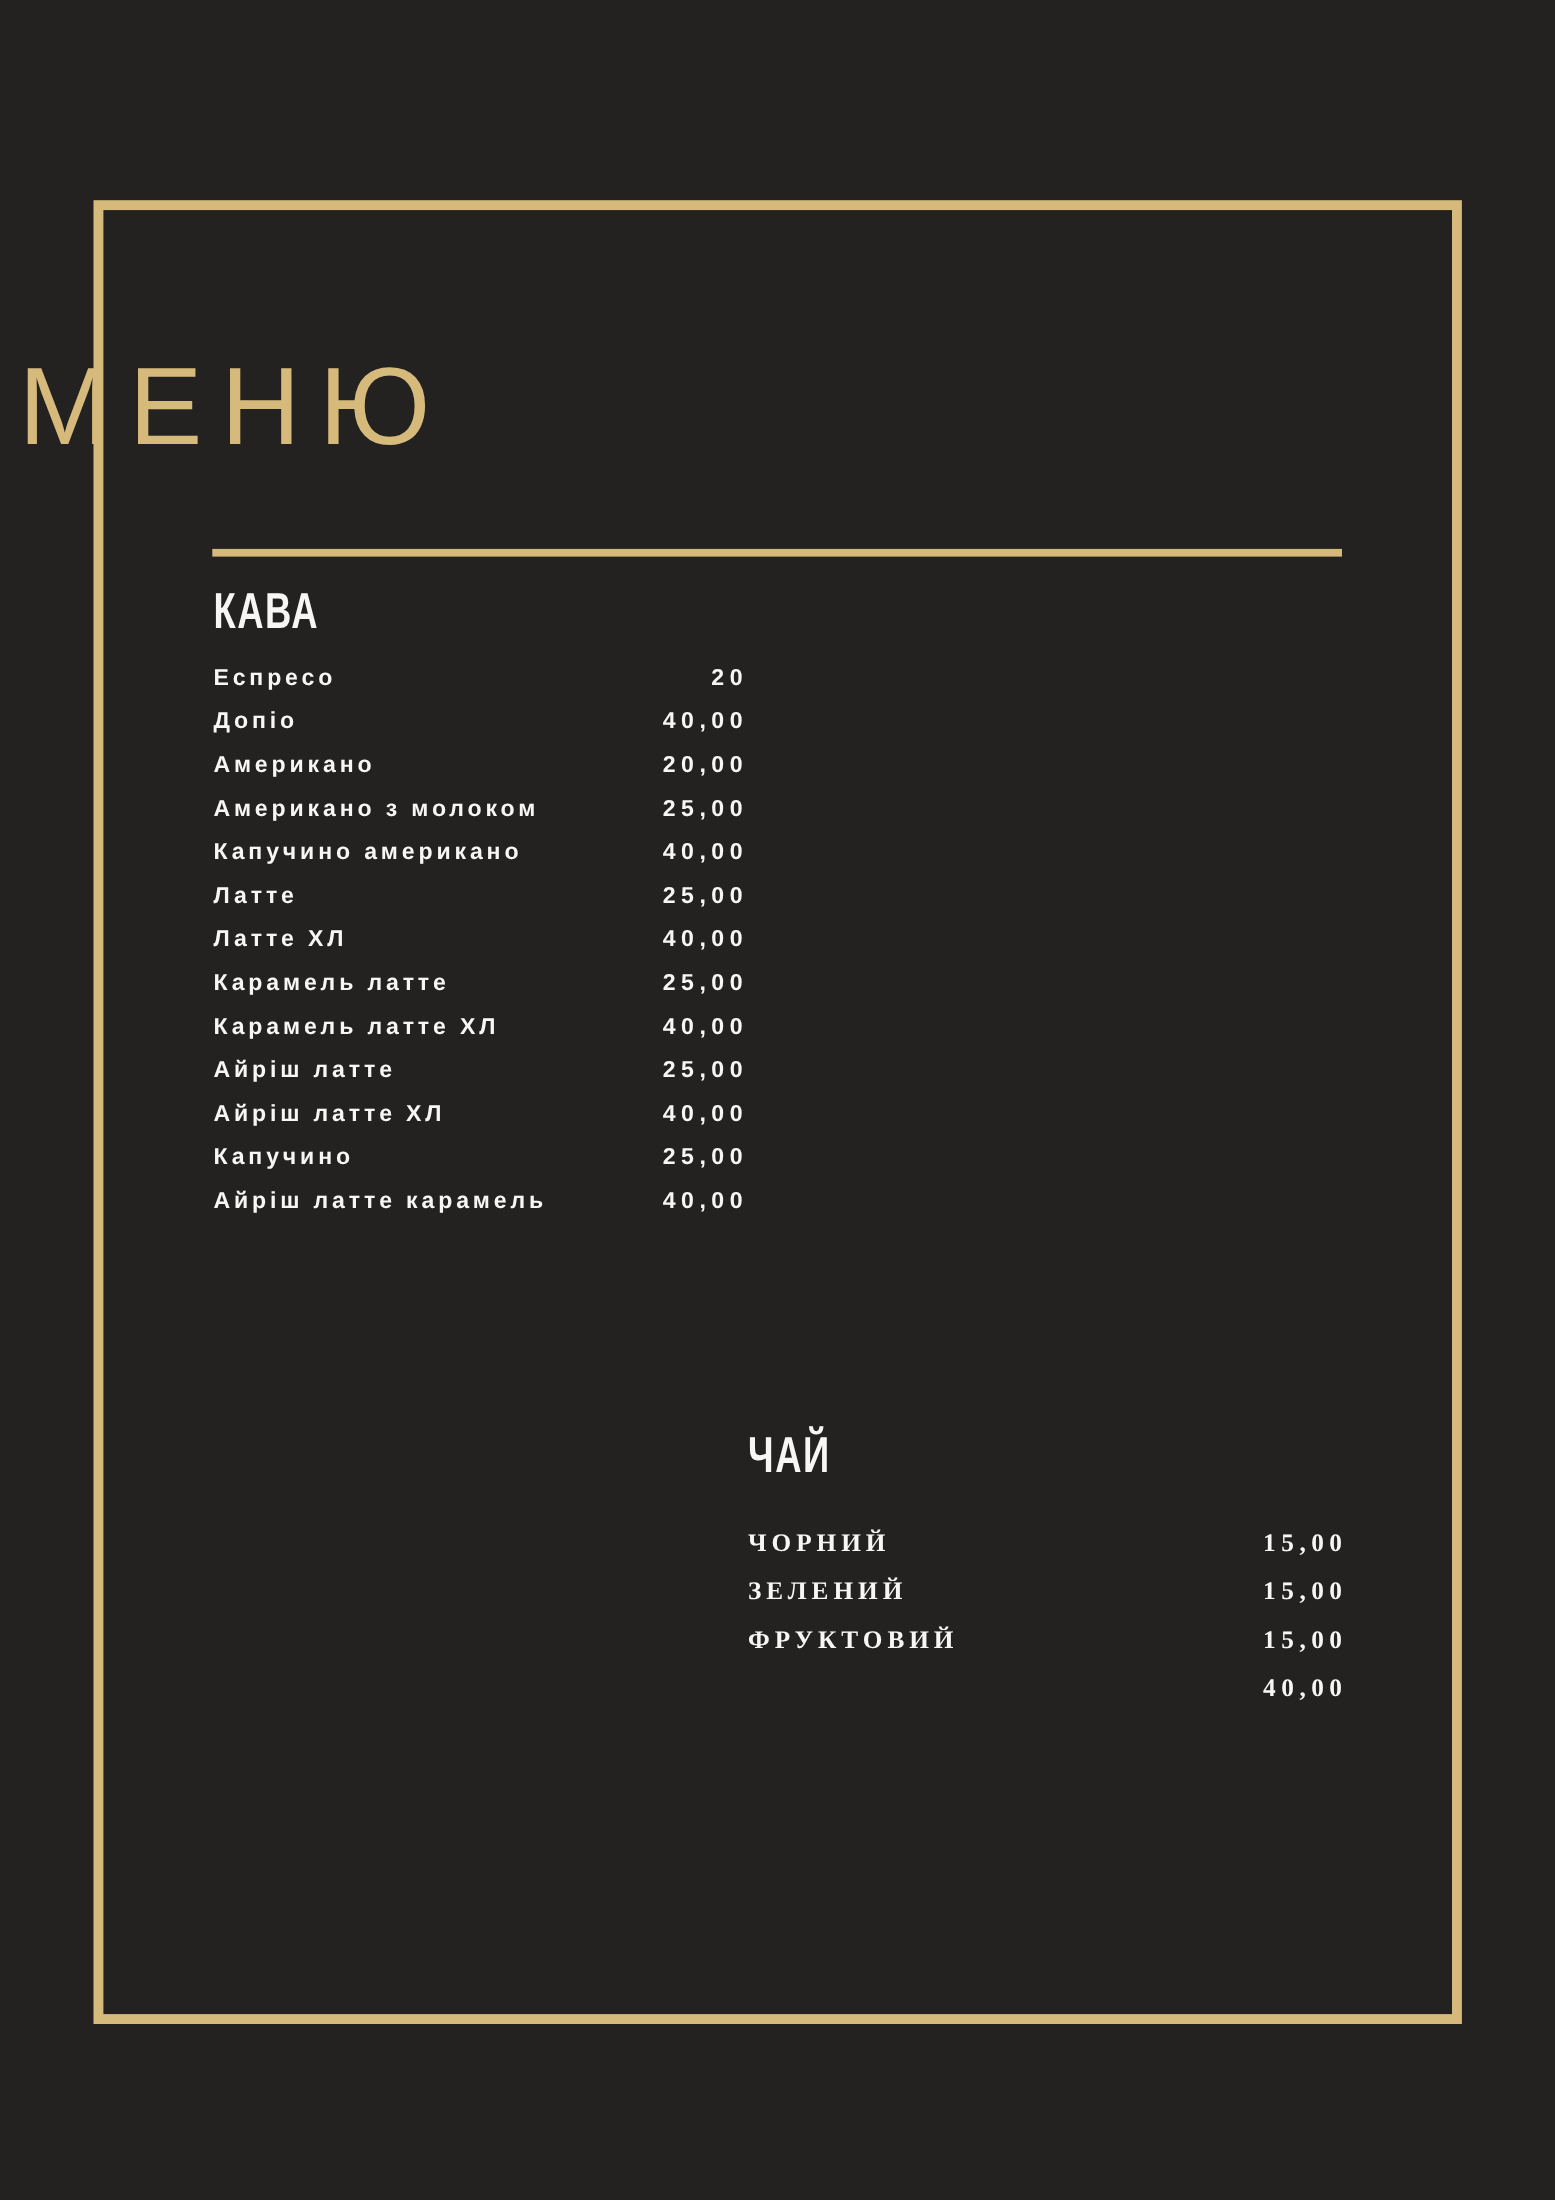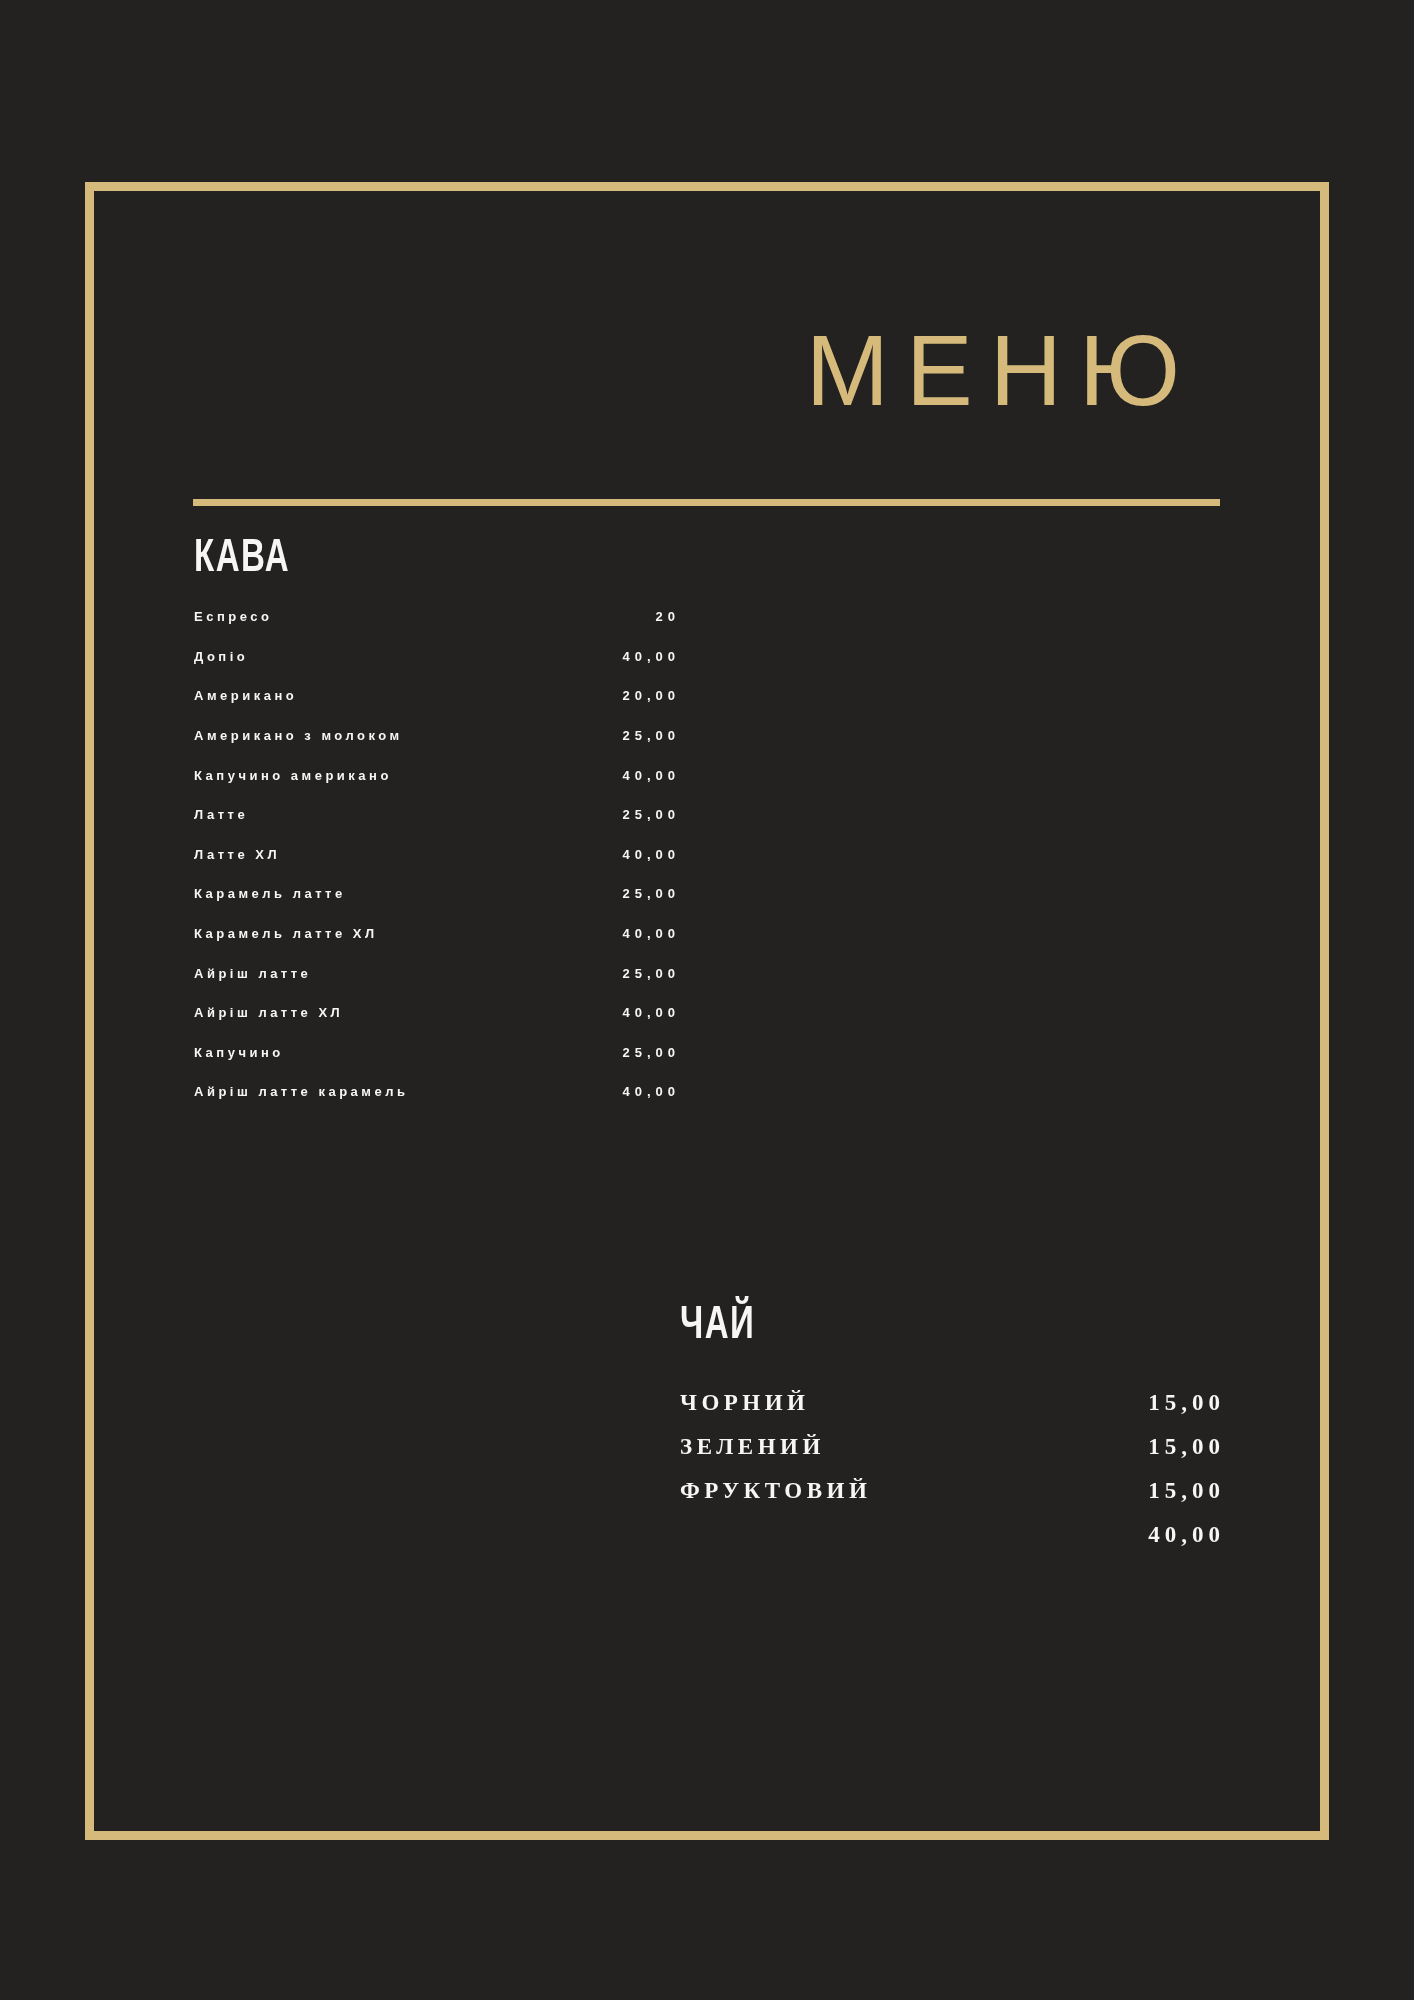--- a/index.html
+++ b/index.html
@@ -19,21 +19,21 @@
     position:absolute;
     left:85px;top:182px;
     width:1244px;height:1658px;
     border:9px solid var(--gold);
     box-sizing:border-box;
   }
   .title{
     position:absolute;
     left:0;top:320px;width:1197px;
     box-sizing:border-box;
-    text-align:right;
+    text-align:left;
     color:var(--gold);
     font-size:100px;
     font-weight:300;
     line-height:1;
     letter-spacing:17px;
     padding-left:17px; 
     white-space:nowrap;
   }
   .divider{
     position:absolute;
@@ -58,21 +58,21 @@
     position:absolute;
     color:var(--text);
     font-weight:700;
   }
   .list .row{
     display:flex;
     justify-content:space-between;
     align-items:center;
   }
   .list-coffee{left:194px;top:597px;width:481px;}
-  .list-coffee .row{height:39.6px;font-size:13px;letter-spacing:3.5px;}
+  .list-coffee .row{height:39.6px;font-size:21px;letter-spacing:3.5px;}
   .list-tea{left:680px;top:1381px;width:540px;font-family:Liberation Serif, serif;}
   .list-tea .row{height:44px;font-size:23px;letter-spacing:4.5px;}
   .list .price{letter-spacing:5px;margin-right:-5px;white-space:nowrap;}
   .list .lbl{white-space:nowrap;}
 </style>
 </head>
 <body>
 
 <div class="page">
   <div class="frame"></div>

